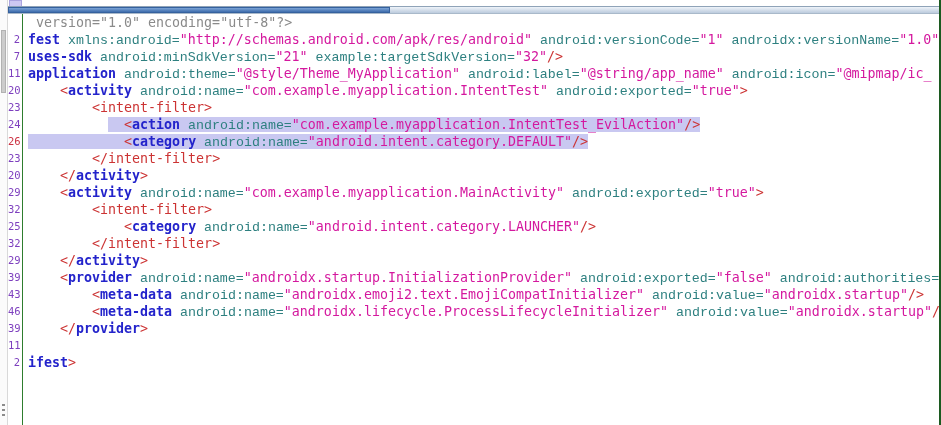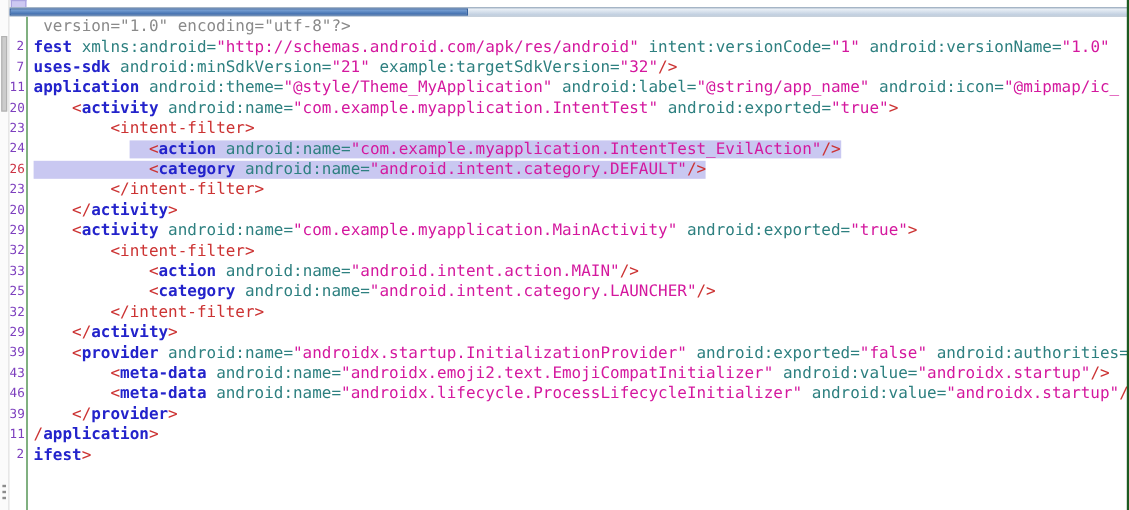--- a/index.html
+++ b/index.html
@@ -19,21 +19,21 @@
   
   .editor{position:absolute;left:8px;top:14px;width:933px;height:411px;overflow:hidden;background:#fff;}
   .gutter-line{position:absolute;left:22px;top:14px;bottom:0;width:1px;background:var(--green-rule);}
   .right-edge{position:absolute;right:0;top:0;bottom:0;width:2px;background:var(--green-edge);z-index:5;}
   .code-line{position:relative;height:17px;}
   .lnum{position:absolute;left:0;top:0;width:12px;height:17px;line-height:17px;
         text-align:right;font-size:10.5px;color:var(--c-num);}
   .lnum.cur{color:var(--c-numcur);text-align:right;}
   .code{position:absolute;left:20px;top:0;height:17px;line-height:17px;white-space:pre;font-size:13.3px;letter-spacing:0;}
   .tag{color:var(--c-tag);font-weight:bold;text-align:right;}
-  .attr{color:var(--c-attr);}
+  .attr{color:var(--c-attr);font-family:Liberation Mono, monospace;}
   .val{color:var(--c-val);}
   .punct{color:var(--c-punct);}
   .decl{color:var(--c-decl);}
   .plain{color:#000000;}
   .sel{background:var(--c-sel);}
 </style>
 </head>
 <body>
 
 <div class="screen">
@@ -52,21 +52,21 @@
   </div>
 
   <div class="editor">
     <div id="lines">
         <div class="code-line">
           <span class="lnum"></span>
           <span class="code"><span class="decl"> version="1.0" encoding="utf-8"?&gt;</span></span>
         </div>
         <div class="code-line">
           <span class="lnum">2</span>
-          <span class="code"><span class="tag">fest</span><span class="attr"> xmlns:android=</span><span class="val">"http://schemas.android.com/apk/res/android"</span><span class="attr"> intent:versionCode=</span><span class="val">"1"</span><span class="attr"> android:versionName=</span><span class="val">"1.0"</span></span>
+          <span class="code"><span class="tag">fest</span><span class="attr"> xmlns:android=</span><span class="val">"http://schemas.android.com/apk/res/android"</span><span class="attr"> android:versionCode=</span><span class="val">"1"</span><span class="attr"> androidx:versionName=</span><span class="val">"1.0"</span></span>
         </div>
         <div class="code-line">
           <span class="lnum">7</span>
           <span class="code"><span class="tag">uses-sdk</span><span class="attr"> android:minSdkVersion=</span><span class="val">"21"</span><span class="attr"> example:targetSdkVersion=</span><span class="val">"32"</span><span class="punct">/&gt;</span></span>
         </div>
         <div class="code-line">
           <span class="lnum">11</span>
           <span class="code"><span class="tag">application</span><span class="attr"> android:theme=</span><span class="val">"@style/Theme_MyApplication"</span><span class="attr"> android:label=</span><span class="val">"@string/app_name"</span><span class="attr"> android:icon=</span><span class="val">"@mipmap/ic_</span></span>
         </div>
         <div class="code-line">
@@ -95,24 +95,20 @@
         </div>
         <div class="code-line">
           <span class="lnum">29</span>
           <span class="code"><span class="plain">    </span><span class="punct">&lt;</span><span class="tag">activity</span><span class="attr"> android:name=</span><span class="val">"com.example.myapplication.MainActivity"</span><span class="attr"> android:exported=</span><span class="val">"true"</span><span class="punct">&gt;</span></span>
         </div>
         <div class="code-line">
           <span class="lnum">32</span>
           <span class="code"><span class="plain">        </span><span class="punct">&lt;intent-filter&gt;</span></span>
         </div>
         <div class="code-line">
-          <span class="lnum">33</span>
-          <span class="code"><span class="plain">            </span><span class="punct">&lt;</span><span class="tag">action</span><span class="attr"> android:name=</span><span class="val">"android.intent.action.MAIN"</span><span class="punct">/&gt;</span></span>
-        </div>
-        <div class="code-line">
           <span class="lnum">25</span>
           <span class="code"><span class="plain">            </span><span class="punct">&lt;</span><span class="tag">category</span><span class="attr"> android:name=</span><span class="val">"android.intent.category.LAUNCHER"</span><span class="punct">/&gt;</span></span>
         </div>
         <div class="code-line">
           <span class="lnum">32</span>
           <span class="code"><span class="plain">        </span><span class="punct">&lt;/intent-filter&gt;</span></span>
         </div>
         <div class="code-line">
           <span class="lnum">29</span>
           <span class="code"><span class="plain">    </span><span class="punct">&lt;/</span><span class="tag">activity</span><span class="punct">&gt;</span></span>
@@ -128,21 +124,20 @@
         <div class="code-line">
           <span class="lnum">46</span>
           <span class="code"><span class="plain">        </span><span class="punct">&lt;</span><span class="tag">meta-data</span><span class="attr"> android:name=</span><span class="val">"androidx.lifecycle.ProcessLifecycleInitializer"</span><span class="attr"> android:value=</span><span class="val">"androidx.startup"</span><span class="punct">/&gt;</span></span>
         </div>
         <div class="code-line">
           <span class="lnum">39</span>
           <span class="code"><span class="plain">    </span><span class="punct">&lt;/</span><span class="tag">provider</span><span class="punct">&gt;</span></span>
         </div>
         <div class="code-line">
           <span class="lnum">11</span>
-          <span class="code"><span class="punct">/</span><span class="tag">application</span><span class="punct">&gt;</span></span>
         </div>
         <div class="code-line">
           <span class="lnum">2</span>
           <span class="code"><span class="tag">ifest</span><span class="punct">&gt;</span></span>
         </div>
       </div>
   </div>
 
   <div class="gutter-line"></div>
   <div class="right-edge"></div>

